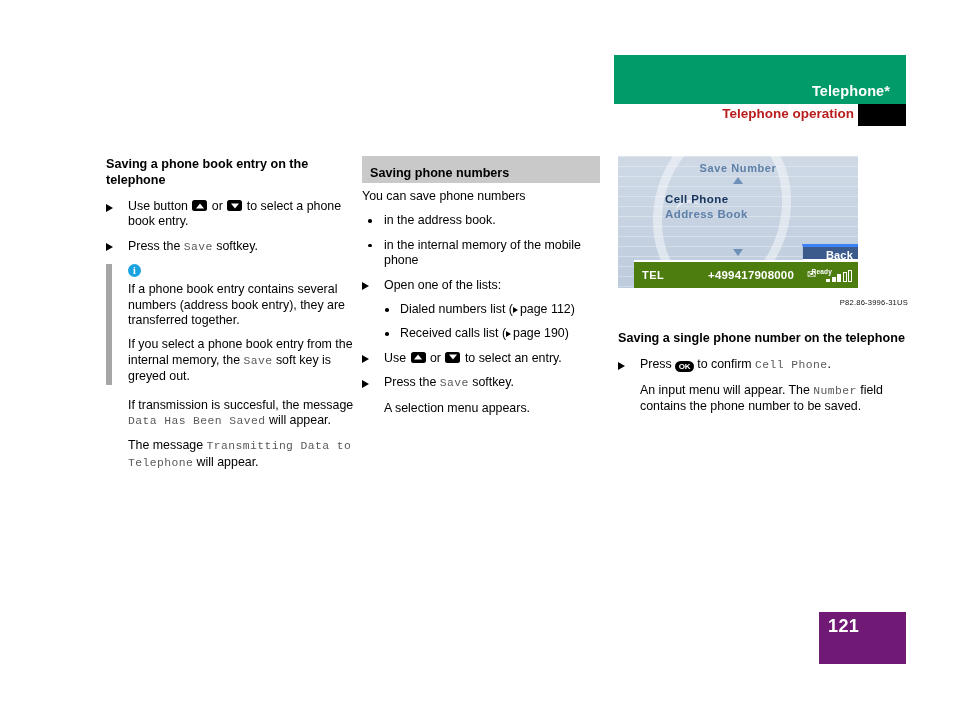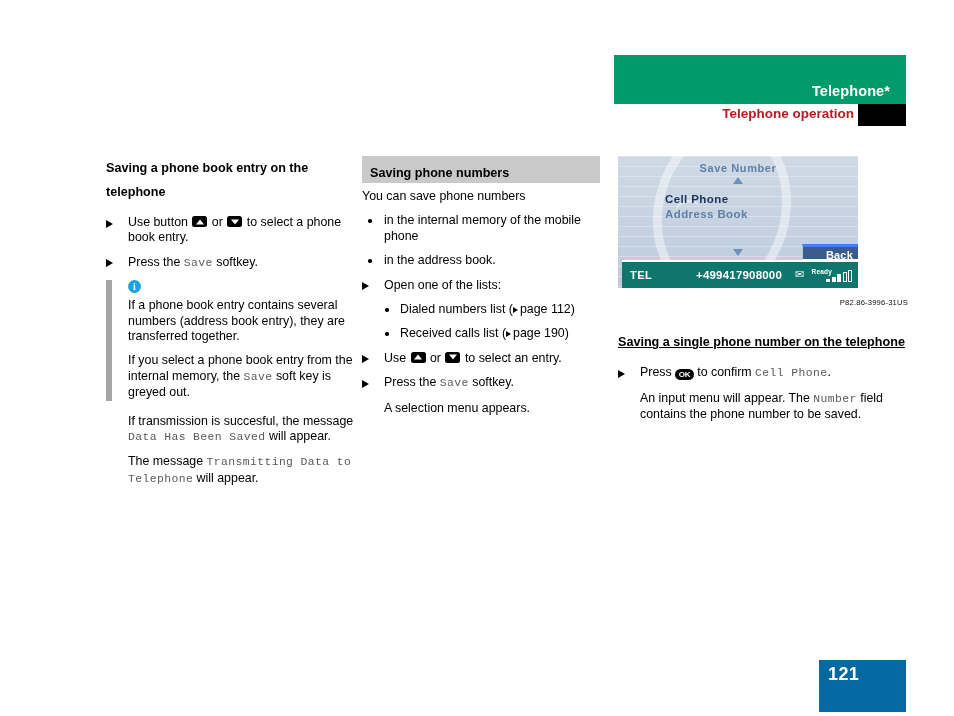--- a/index.html
+++ b/index.html
@@ -73,24 +73,24 @@
     font-size: 12.4px;
     line-height: 15.4px;
   }
   .col-left  { left: 106px; top: 156px; width: 253px; }
   .col-mid   { left: 362px; top: 156px; width: 238px; }
   .col-right { left: 618px; top: 156px; width: 290px; }
 
   h3.sec {
     margin: 0 0 11px 0;
     font-size: 12.6px;
-    line-height: 24px;
-    font-weight: bold;
-  }
-  h3.sec.mt { margin-top: 20px; text-decoration: underline; }
+    line-height: 16px;
+    font-weight: bold;
+  }
+  h3.sec.mt { margin-top: 20px; }
 
   .shaded-head {
     background: #c9c9c9;
     font-size: 12.6px;
     font-weight: bold;
     padding: 10px 0 3px 8px;
     margin: 0 0 6px 0;
     line-height: 14px;
   }
 
@@ -349,23 +349,23 @@
     position: absolute;
     right: 5px;
     top: 1px;
     font-size: 11px;
     font-weight: bold;
     color: #ffffff;
     letter-spacing: 0.2px;
   }
   .shot .statusbar {
     position: absolute;
-    left: 4px; right: 0; bottom: 0;
+    left: 16px; right: 0; bottom: 0;
     height: 26px;
-    background: #0f766e;
+    background: #4d7c0f;
     border-top: 2px solid #ffffff;
   }
   .shot .st-tel {
     position: absolute;
     left: 8px;
     top: 6px;
     font-size: 11px;
     font-weight: bold;
     color: #ffffff;
     letter-spacing: 0.5px;
@@ -426,22 +426,21 @@
     font-family: "Liberation Sans", sans-serif;
   }
 
   
   .pagebox {
     position: absolute;
     left: 819px;
     top: 612px;
     width: 87px;
     height: 52px;
-    background: #0369a1;
-    margin-top: 48px;
+    background: #701a75;
   }
   .pagebox span {
     position: absolute;
     left: 9px;
     top: 4px;
     font-size: 18px;
     font-weight: bold;
     color: #ffffff;
     letter-spacing: 0.4px;
   }
@@ -508,24 +507,24 @@
 
   </div>
 
   <div class="col col-mid">
 
     <div class="shaded-head">Saving phone numbers</div>
 
     <p class="body">You can save phone numbers</p>
 
     <div class="bul">
+      <span>in the address book.</span>
+    </div>
+    <div class="bul">
       <span>in the internal memory of the mobile phone</span>
-    </div>
-    <div class="bul">
-      <span>in the address book.</span>
     </div>
 
     <div class="step">
       <span class="tri"></span>
       <span class="cont">Open one of the lists:</span>
     </div>
 
     <div class="bul sub">
       <span>Dialed numbers list (</span><span class="pgref"><span class="pt"></span><span>page 112</span></span><span>)</span>
     </div>

